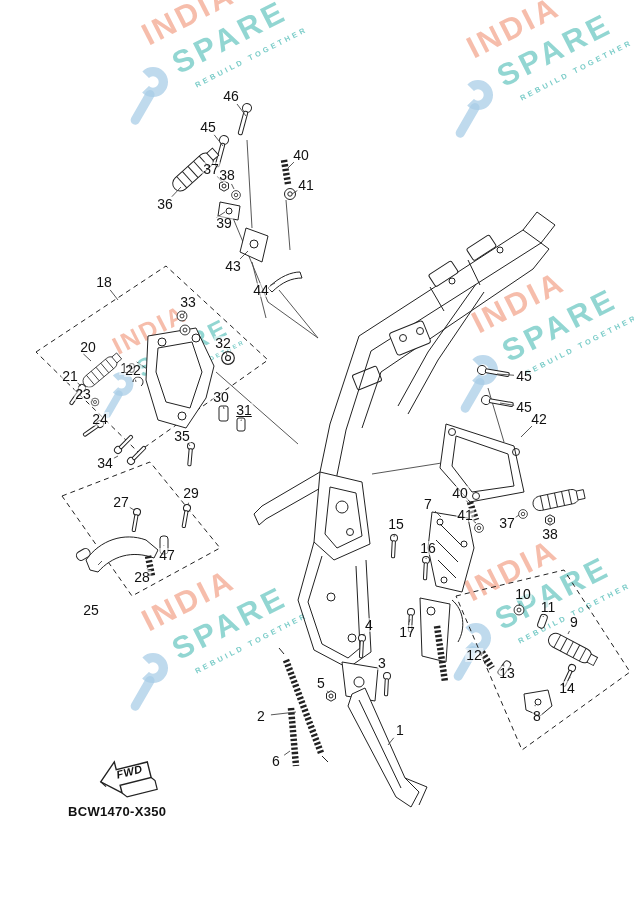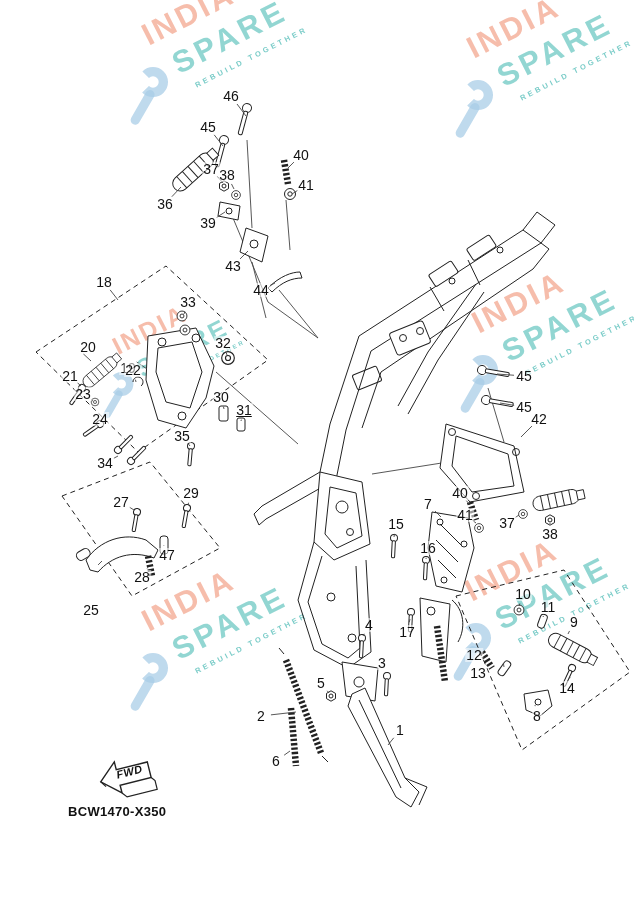--- a/index.html
+++ b/index.html
@@ -328,21 +328,21 @@
   </svg>
 
   <div id="callouts">
       <div class="callout" style="left: 231px; top: 96px;">46</div>
       <div class="callout" style="left: 208px; top: 127px;">45</div>
       <div class="callout" style="left: 301px; top: 155px;">40</div>
       <div class="callout" style="left: 306px; top: 185px;">41</div>
       <div class="callout" style="left: 211px; top: 169px;">37</div>
       <div class="callout" style="left: 227px; top: 175px;">38</div>
       <div class="callout" style="left: 165px; top: 204px;">36</div>
-      <div class="callout" style="left: 208px; top: 223px; text-align: center;">39</div>
+      <div class="callout" style="left: 224px; top: 223px; text-align: center;">39</div>
       <div class="callout" style="left: 233px; top: 266px;">43</div>
       <div class="callout" style="left: 261px; top: 290px;">44</div>
       <div class="callout" style="left: 104px; top: 282px;">18</div>
       <div class="callout" style="left: 188px; top: 302px;">33</div>
       <div class="callout" style="left: 88px; top: 347px;">20</div>
       <div class="callout" style="left: 128px; top: 368px;">19</div>
       <div class="callout" style="left: 223px; top: 343px;">32</div>
       <div class="callout" style="left: 70px; top: 376px;">21</div>
       <div class="callout" style="left: 133px; top: 370px;">22</div>
       <div class="callout" style="left: 83px; top: 394px;">23</div>
@@ -370,21 +370,21 @@
       <div class="callout" style="left: 407px; top: 632px;">17</div>
       <div class="callout" style="left: 382px; top: 663px;">3</div>
       <div class="callout" style="left: 321px; top: 683px;">5</div>
       <div class="callout" style="left: 261px; top: 716px;">2</div>
       <div class="callout" style="left: 276px; top: 761px;">6</div>
       <div class="callout" style="left: 400px; top: 730px;">1</div>
       <div class="callout" style="left: 523px; top: 594px;">10</div>
       <div class="callout" style="left: 548px; top: 607px;">11</div>
       <div class="callout" style="left: 574px; top: 622px;">9</div>
       <div class="callout" style="left: 474px; top: 655px;">12</div>
-      <div class="callout" style="left: 478px; top: 673px; text-align: right;">13</div>
+      <div class="callout" style="left: 507px; top: 673px; text-align: right;">13</div>
       <div class="callout" style="left: 567px; top: 688px;">14</div>
       <div class="callout" style="left: 537px; top: 716px;">8</div>
     </div>
 
   <div class="fwd">
     <svg width="64" height="48" viewBox="0 0 64 48">
       <polygon points="8,24 26,8 26,16 58,16 58,32 26,32 26,40" style="fill:#fff;stroke:#222;stroke-width:1.4"></polygon>
       <path d="M8 24 L12 30 M26 40 L30 45 L61 45 L61 36 L58 32" style="fill:none;stroke:#222;stroke-width:1.2"></path>
     </svg>
     <span class="fwd-label">FWD</span>

